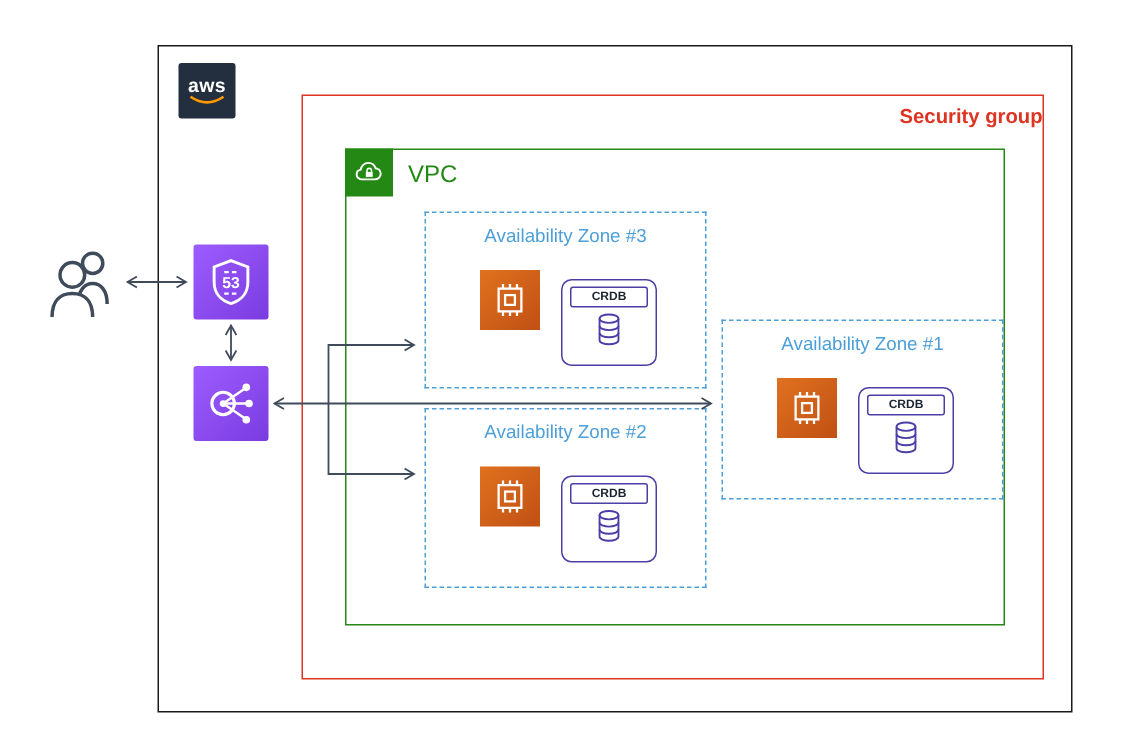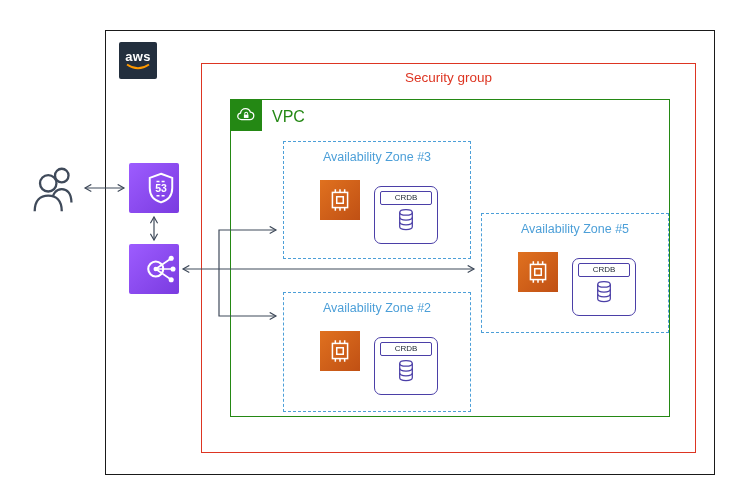--- a/index.html
+++ b/index.html
@@ -10,41 +10,41 @@
   }
   
   .aws-box { position:absolute; left:105px; top:30px; width:610px; height:445px; border:1.4px solid #1a1a1a; background:#fff; }
   .aws-logo {
     position:absolute; left:13px; top:11px; width:38px; height:37px; background:#232F3E;
     display:flex; flex-direction:column; align-items:center; justify-content:center; border-radius:2px;
   }
   .aws-logo span { color:#fff; font-size:13px; font-weight:bold; line-height:13px; letter-spacing:.3px; }
   
   .sg-box { position:absolute; left:95px; top:32px; width:495px; height:390px; border:1.3px solid #DD3522; }
-  .sg-label { position:absolute; top:6px; left:0; right:0; text-align:center; color:#DD3522; font-size:13.5px; }
+  .sg-label { position:absolute; top:6px; left:0; right:0; text-align:right; color:#DD3522; font-size:13.5px;font-weight:bold; }
   
   .vpc-box { position:absolute; left:28px; top:35px; width:440px; height:318px; border:1.3px solid #248814; }
   .vpc-icon { position:absolute; left:-1px; top:-1px; width:32px; height:32px; background:#248814; display:flex; align-items:center; justify-content:center; }
   .vpc-label { position:absolute; left:41px; top:8px; color:#248814; font-size:16px; }
   
   .az { position:absolute; border:1.4px dashed #4C9FD8; }
   .az1 { left:52px;  top:41px;  width:188px; height:118px; }
-  .az2 { left:52px;  top:192px; width:188px; height:120px; }
+  .az2 { left:52px;  top:172px; width:188px; height:120px; }
   .az3 { left:250px; top:113px; width:188px; height:120px; }
   .az-label { position:absolute; top:8px; left:0; right:0; text-align:center; color:#4C9FD8; font-size:12.5px; }
   .ec2-icon { position:absolute; left:36px; top:38px; width:40px; height:40px;
     background:linear-gradient(135deg,#E0711F,#C05014); display:flex; align-items:center; justify-content:center; }
   .crdb-box { position:absolute; left:90px; top:44px; width:64px; height:58px;
     border:1.4px solid #4B3FA7; border-radius:7px; background:#fff; }
   .crdb-chip { margin:4px 5px 2px; border:1px solid #4B3FA7; border-radius:2px;
-    font-size:8px; font-weight:normal; color:#1b2430; text-align:center; padding:1px 0 2px; }
+    font-size:8px; font-weight:bold; color:#1b2430; text-align:center; padding:1px 0 2px; }
   .db-svg { display:block; margin:1px auto 0; }
   
   .ext-icon { position:absolute; width:50px; height:50px; border-radius:2px;
-    background:linear-gradient(135deg,#9D5CFF,#7A3BE0); display:flex; align-items:center; justify-content:flex-end; }
+    background:linear-gradient(135deg,#9D5CFF,#7A3BE0); display:flex; align-items:center; justify-content:center; }
   .r53 { left:129px; top:163px; }
   .elb { left:129px; top:244px; }
   .users { position:absolute; left:26px; top:160px; width:58px; height:62px; }
   .arrows { position:absolute; left:0; top:0; width:750px; height:501px; pointer-events:none; }
 </style>
 </head>
 <body>
 
 <div class="canvas">
 
@@ -104,21 +104,21 @@
             <svg class="db-svg" width="18" height="26" viewBox="0 0 20 26" stroke="#4B3FA7" stroke-width="1.4" fill="none">
               <ellipse cx="10" cy="4.6" rx="7" ry="3.1"></ellipse>
               <path d="M3,4.6 V20.5 A7,3.1 0 0 0 17,20.5 V4.6"></path>
               <path d="M3,10 A7,3.1 0 0 0 17,10"></path>
               <path d="M3,15.3 A7,3.1 0 0 0 17,15.3"></path>
             </svg>
           </div>
         </div>
 
         <div class="az az3">
-          <div class="az-label">Availability Zone #5</div>
+          <div class="az-label">Availability Zone #1</div>
           <div class="ec2-icon">
             <svg width="28" height="28" viewBox="0 0 24 24" stroke="#ffffff" stroke-width="1.3" fill="none">
               <rect x="5.5" y="5.5" width="13" height="13"></rect>
               <rect x="9.2" y="9.2" width="5.6" height="5.6"></rect>
               <path d="M8,5.5 V2.8 M12,5.5 V2.8 M16,5.5 V2.8 M8,18.5 V21.2 M12,18.5 V21.2 M16,18.5 V21.2"></path>
             </svg>
           </div>
           <div class="crdb-box">
             <div class="crdb-chip">CRDB</div>
             <svg class="db-svg" width="18" height="26" viewBox="0 0 20 26" stroke="#4B3FA7" stroke-width="1.4" fill="none">

